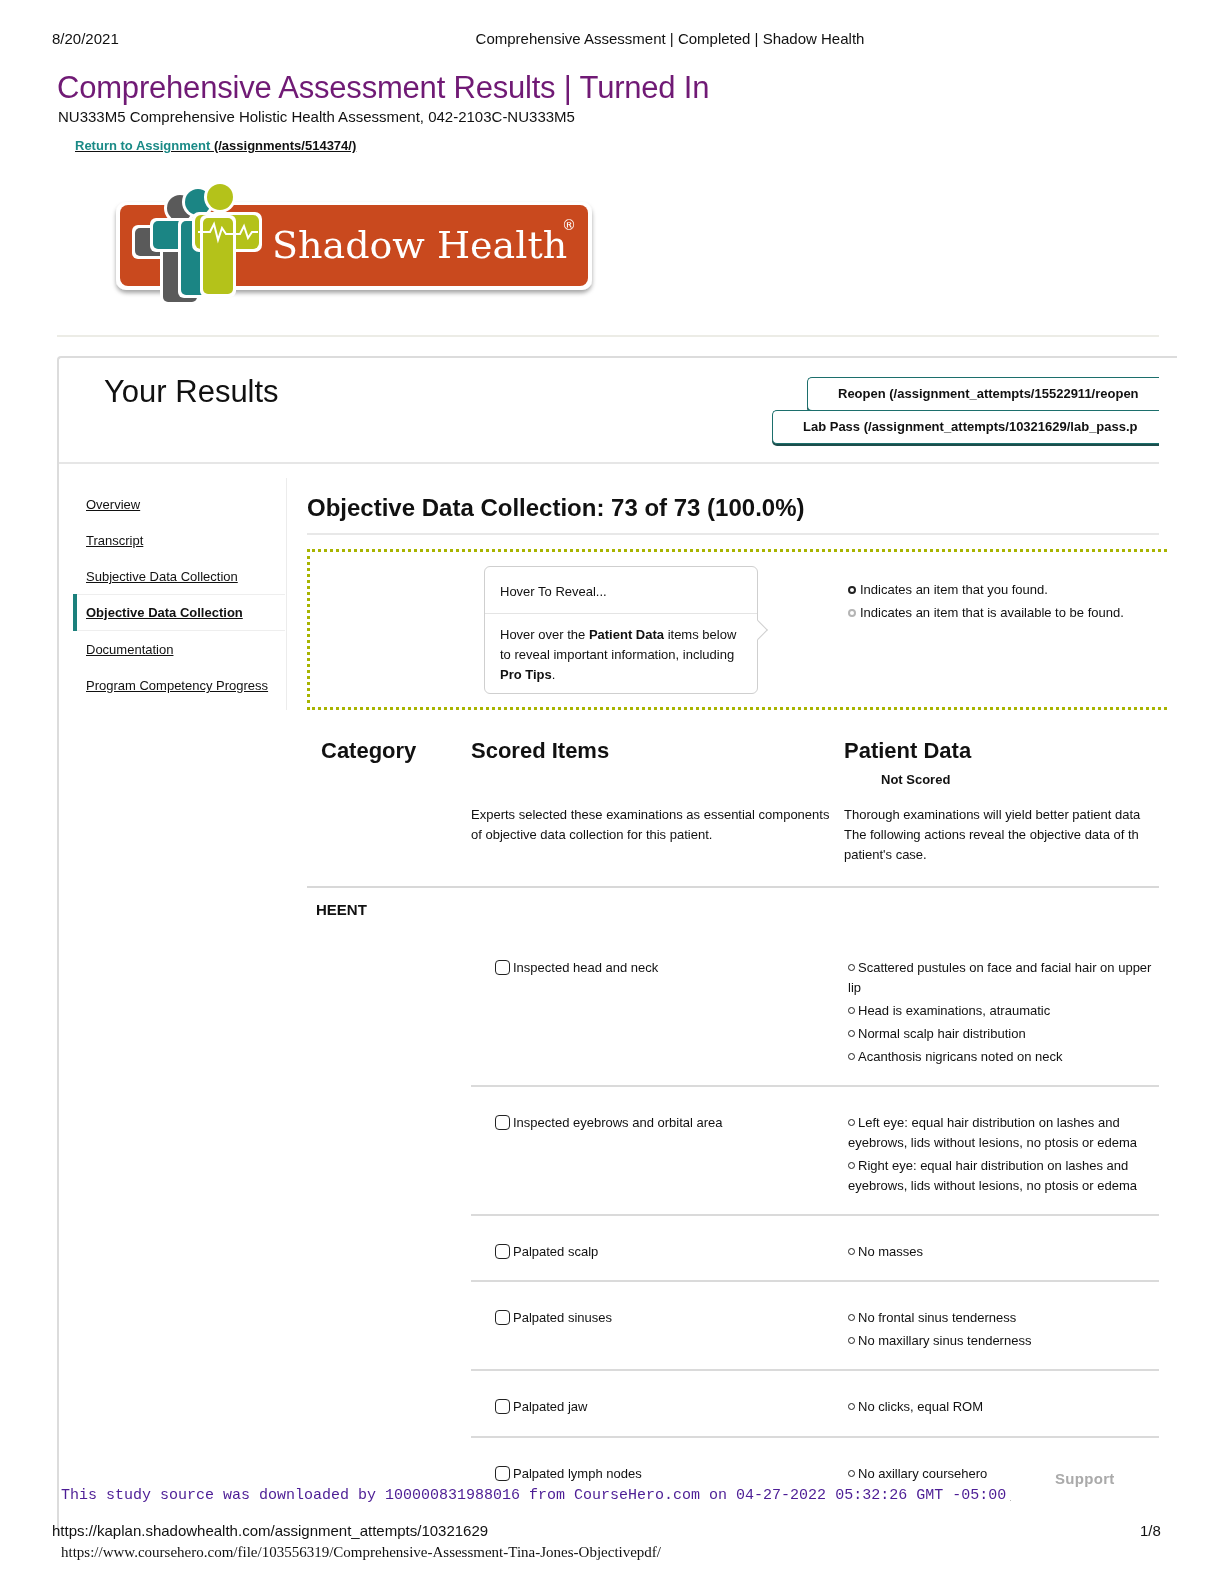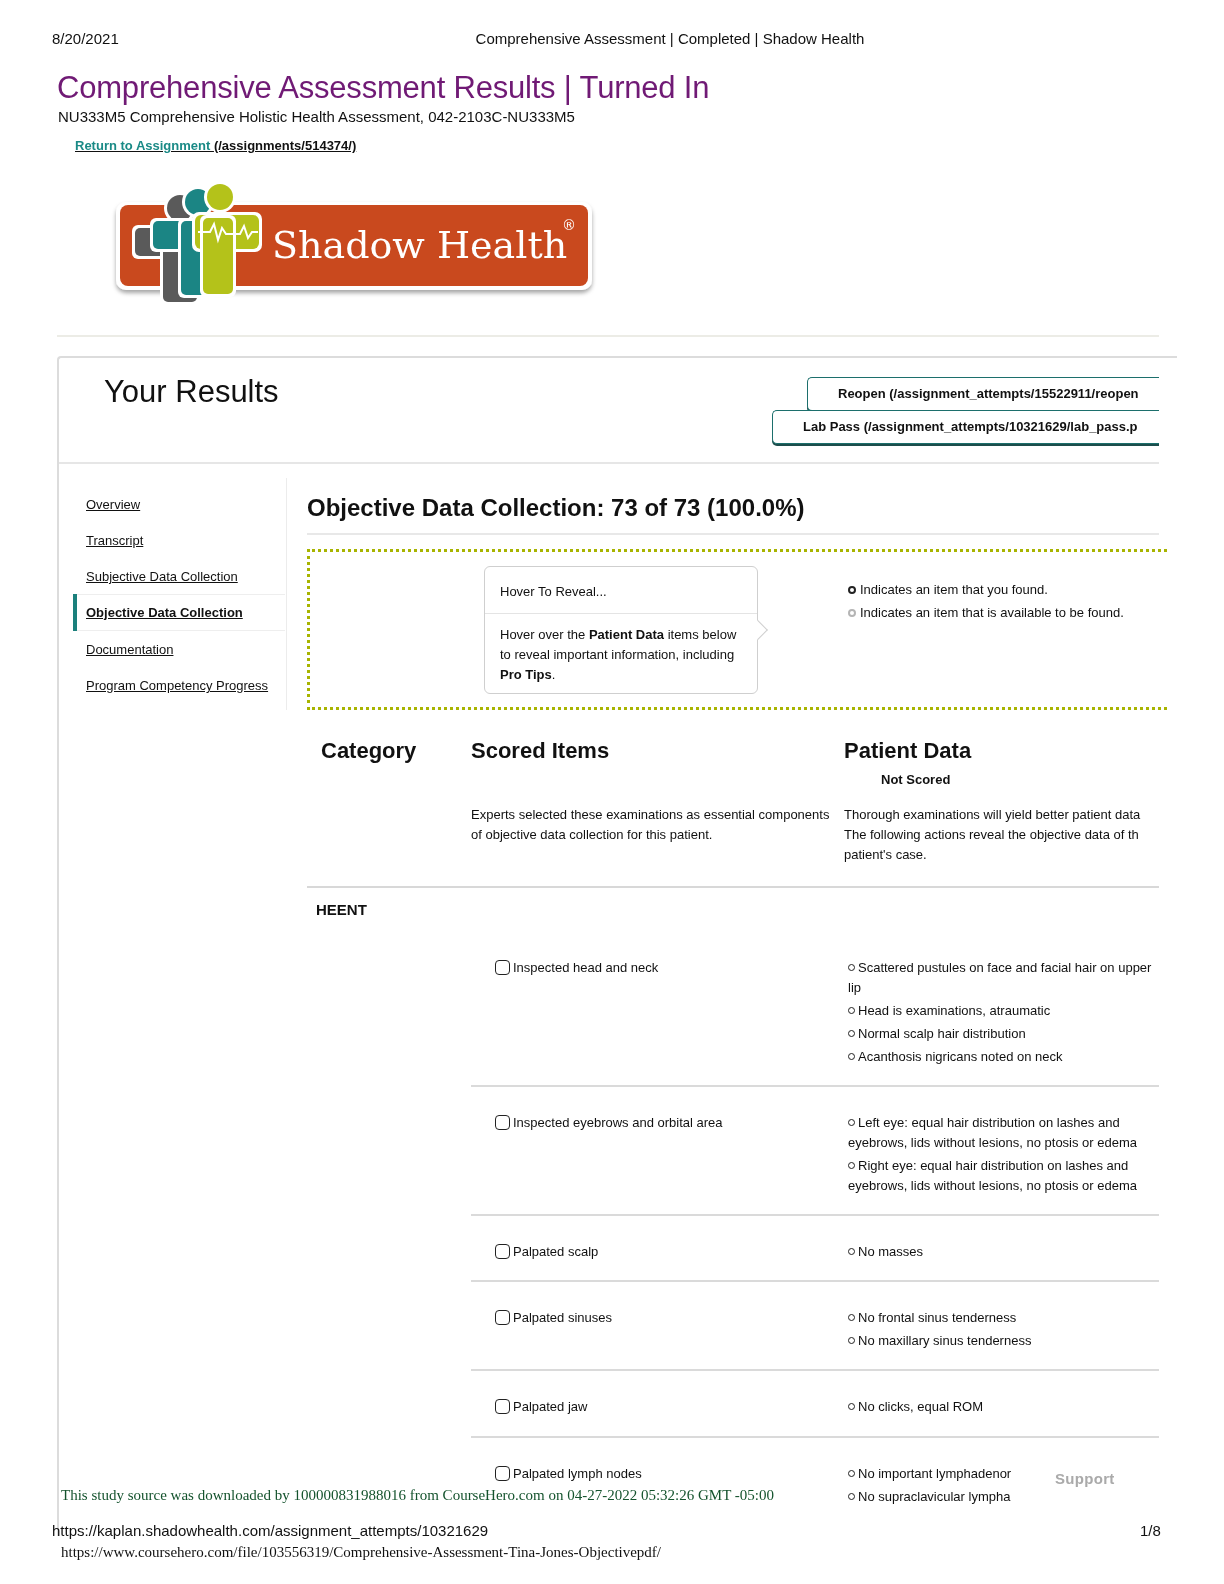--- a/index.html
+++ b/index.html
@@ -65,21 +65,21 @@
   .row-rule { left: 471px; width: 688px; height: 2px; background: #dadada; }
   .item { left: 495px; font-size: 13px; display: flex; align-items: center; }
   .checkbox { width: 15px; height: 15px; border: 1.5px solid #222; border-radius: 4px; margin-right: 3px; flex: none; }
   .pd { left: 848px; width: 311px; font-size: 13px; line-height: 20px; overflow: hidden; }
   .pd-line { margin-bottom: 3px; }
   .pd-line .dot { width: 7px; height: 7px; border-width: 1.5px; margin-right: 3px; position: relative; top: -1px; }
 
   .support { left: 1055px; top: 1470px; font-size: 15px; font-weight: bold; color: #aaaaaa; letter-spacing: 0.3px; }
   .support-mask { left: 1012px; top: 1488px; width: 80px; height: 14px; background: #fff; }
 
-  .watermark { left: 61px; top: 1487px; font-family: Liberation Serif, serif; font-size: 15px; color: #14532d; background: #fff; padding-right: 4px; }
+  .watermark { left: 61px; top: 1487px; font-family: Liberation Mono, monospace; font-size: 15px; color: #4c1d95; background: #fff; padding-right: 4px; }
   .footer-url { left: 52px; top: 1522px; font-size: 15px; }
   .footer-page { left: 1140px; top: 1522px; font-size: 15px; }
   .footer-ch { left: 61px; top: 1544px; font-family: "Liberation Serif", serif; font-size: 15px; }
 </style>
 </head>
 <body>
 
 <div class="abs print-date">8/20/2021</div>
 <div class="abs print-title">Comprehensive Assessment | Completed | Shadow Health</div>
 
@@ -224,21 +224,21 @@
 <div class="abs pd" style="top:1397px">
   <div class="pd-line"><span class="dot"></span><span>No clicks, equal ROM</span></div>
 </div>
 <div class="abs row-rule" style="top:1436px"></div>
 
 <div class="abs item" style="top:1466px">
   <span class="checkbox"></span>
   <span>Palpated lymph nodes</span>
 </div>
 <div class="abs pd" style="top:1464px">
-  <div class="pd-line"><span class="dot"></span><span>No important lymphadenor</span></div>
+  <div class="pd-line"><span class="dot"></span><span>No axillary coursehero</span></div>
   <div class="pd-line"><span class="dot"></span><span>No supraclavicular lympha</span></div>
 </div>
 <div class="abs support-mask"></div>
 <div class="abs support">Support</div>
 
 <div class="abs watermark">This study source was downloaded by 100000831988016 from CourseHero.com on 04-27-2022 05:32:26 GMT -05:00</div>
 <div class="abs footer-url">https://kaplan.shadowhealth.com/assignment_attempts/10321629</div>
 <div class="abs footer-page">1/8</div>
 <div class="abs footer-ch">https://www.coursehero.com/file/103556319/Comprehensive-Assessment-Tina-Jones-Objectivepdf/</div>
 

